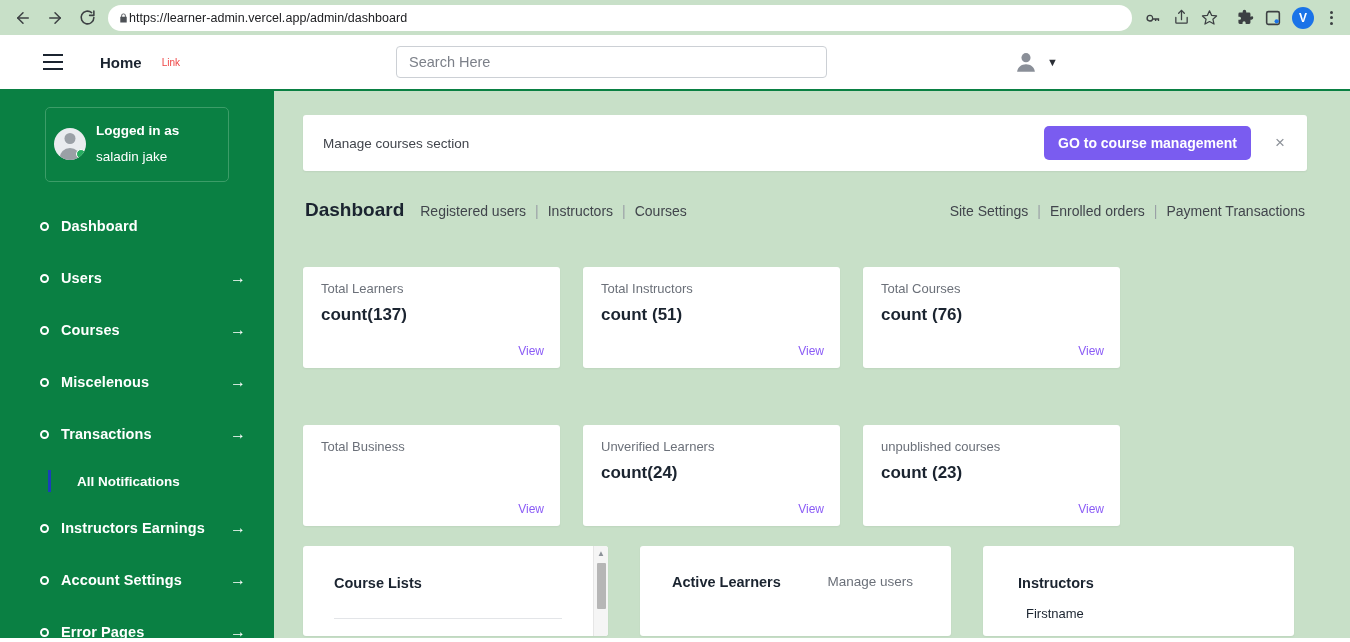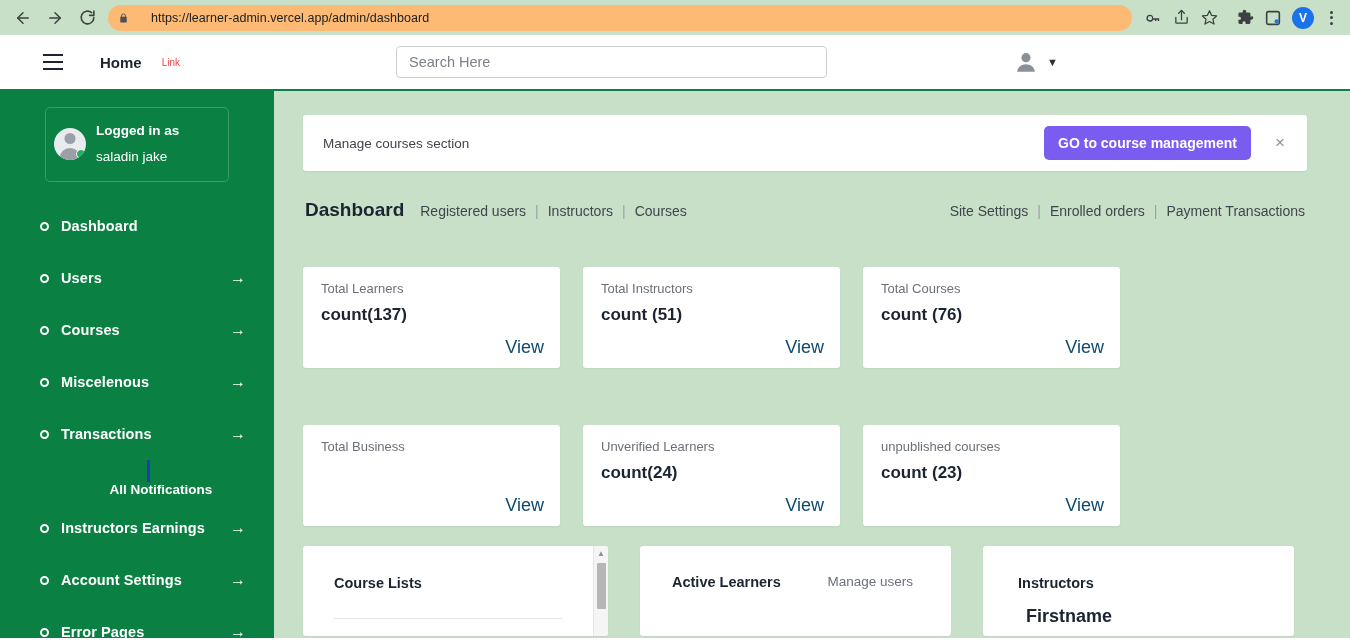--- a/index.html
+++ b/index.html
@@ -23,27 +23,27 @@
     width: 30px; height: 30px;
     display: flex; align-items: center; justify-content: center;
     border-radius: 50%;
     color: #3c4043;
     flex: 0 0 auto;
   }
   .nav-btn svg { display:block; }
   #url-bar {
     flex: 1 1 auto;
     height: 26px;
-    background: #fdba74;
+    background: #ffffff;
     border-radius: 13px;
     display: flex;
     align-items: center;
     padding: 0 10px;
     margin: 0 6px 0 4px;
-    gap: 22px;
+    gap: 0;
     min-width: 0;
   }
   #url-text {
     font-size: 12.5px;
     color: #202124;
     white-space: nowrap;
     overflow: hidden;
     text-overflow: ellipsis;
     letter-spacing: .05px;
   }
@@ -192,21 +192,20 @@
     margin-right: 12px;
   }
   .side-label { font-size: 14.5px; font-weight: bold; flex: 1 1 auto; letter-spacing: .1px; }
   .side-arrow { font-size: 16px; color: #ffffff; line-height: 1; }
   .side-sub {
     height: 42px;
     display: flex;
     align-items: center;
     padding-left: 48px;
     color: #ffffff;
-    flex-direction: column;
   }
   .side-sub .bar {
     width: 3px; height: 22px;
     background: #1a3fb8;
     margin-right: 26px;
     flex: 0 0 auto;
   }
   .side-sub .sub-label { font-size: 13.5px; font-weight: bold; }
 
   
@@ -266,21 +265,21 @@
     height: 101px;
     background: #ffffff;
     border-radius: 3px;
     padding: 14px 16px 10px 18px;
     display: flex;
     flex-direction: column;
     box-shadow: 0 1px 2px rgba(0,0,0,.05);
   }
   .stat-title { font-size: 13px; color: #6b7079; }
   .stat-count { font-size: 17px; font-weight: bold; color: #1b2430; margin-top: 9px; }
-  .stat-view { margin-top: auto; align-self: flex-end; font-size: 18px; color: #0c4a6e; cursor: pointer; text-align: center; }
+  .stat-view { margin-top: auto; align-self: flex-end; font-size: 12px; color: #8b5cf6; cursor: pointer; text-align: center; }
 
   #panels-row { display: flex; gap: 32px; margin-top: 20px; }
   .panel {
     background: #ffffff;
     border-radius: 3px;
     box-shadow: 0 1px 2px rgba(0,0,0,.05);
     height: 90px;
     padding: 28px 20px 0 31px;
     position: relative;
     overflow: hidden;
@@ -288,21 +287,21 @@
   #panel-course-lists { flex: 0 0 305px; padding-left: 31px; }
   #panel-active-learners { flex: 0 0 311px; display: flex; align-items: flex-start; padding-left: 32px; }
   #panel-instructors { flex: 0 0 311px; padding-left: 35px; }
   .panel-title { font-size: 14.5px; font-weight: bold; color: #1b2430; }
   #panel-manage-users { margin-left: auto; margin-right: 18px; font-size: 13.5px; color: #6b7079; cursor: pointer; }
   #course-lists-divider {
     position: absolute;
     left: 31px; right: 46px; top: 72px;
     height: 1px; background: #e3e5e8;
   }
-  #instructors-col { font-size: 18px; font-weight: bold; color: #1b2430; margin-top: 14px; margin-left: 8px; }
+  #instructors-col { font-size: 13px; font-weight: normal; color: #1b2430; margin-top: 14px; margin-left: 8px; }
   #course-scrollbar {
     position: absolute;
     top: 0; right: 0;
     width: 15px; height: 100%;
     background: #f5f5f5;
     border-left: 1px solid #e6e6e6;
     display: flex;
     flex-direction: column;
     align-items: center;
   }

